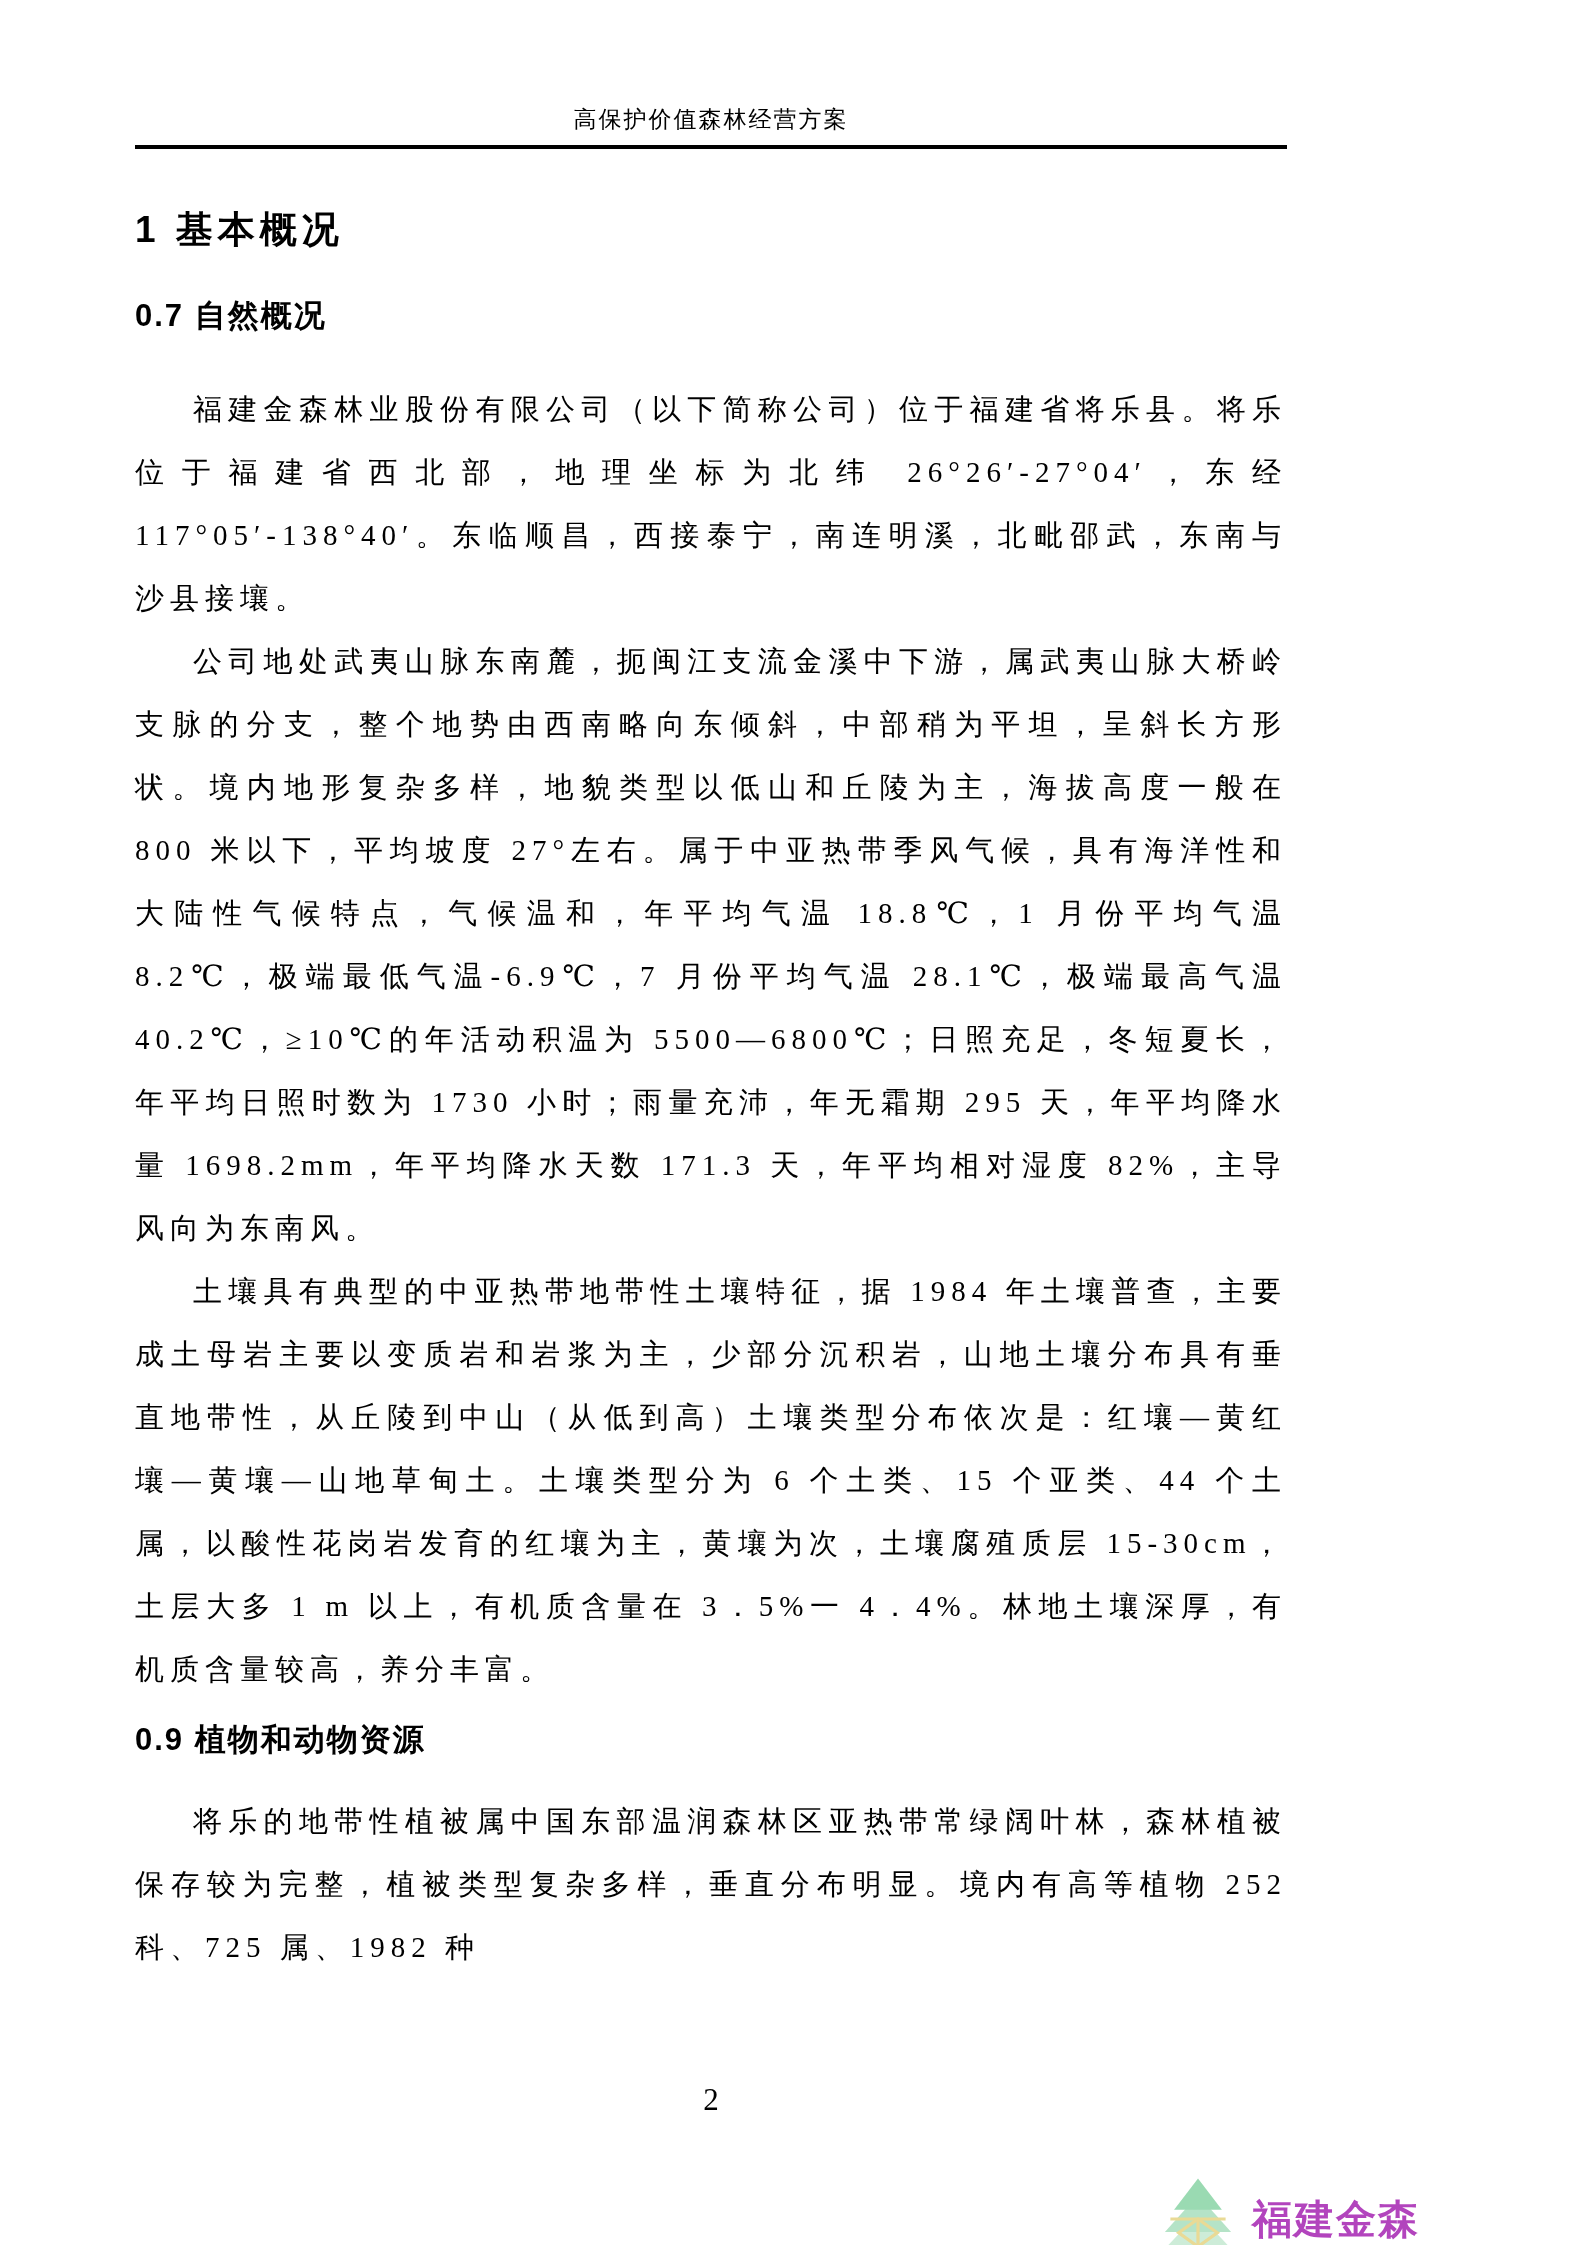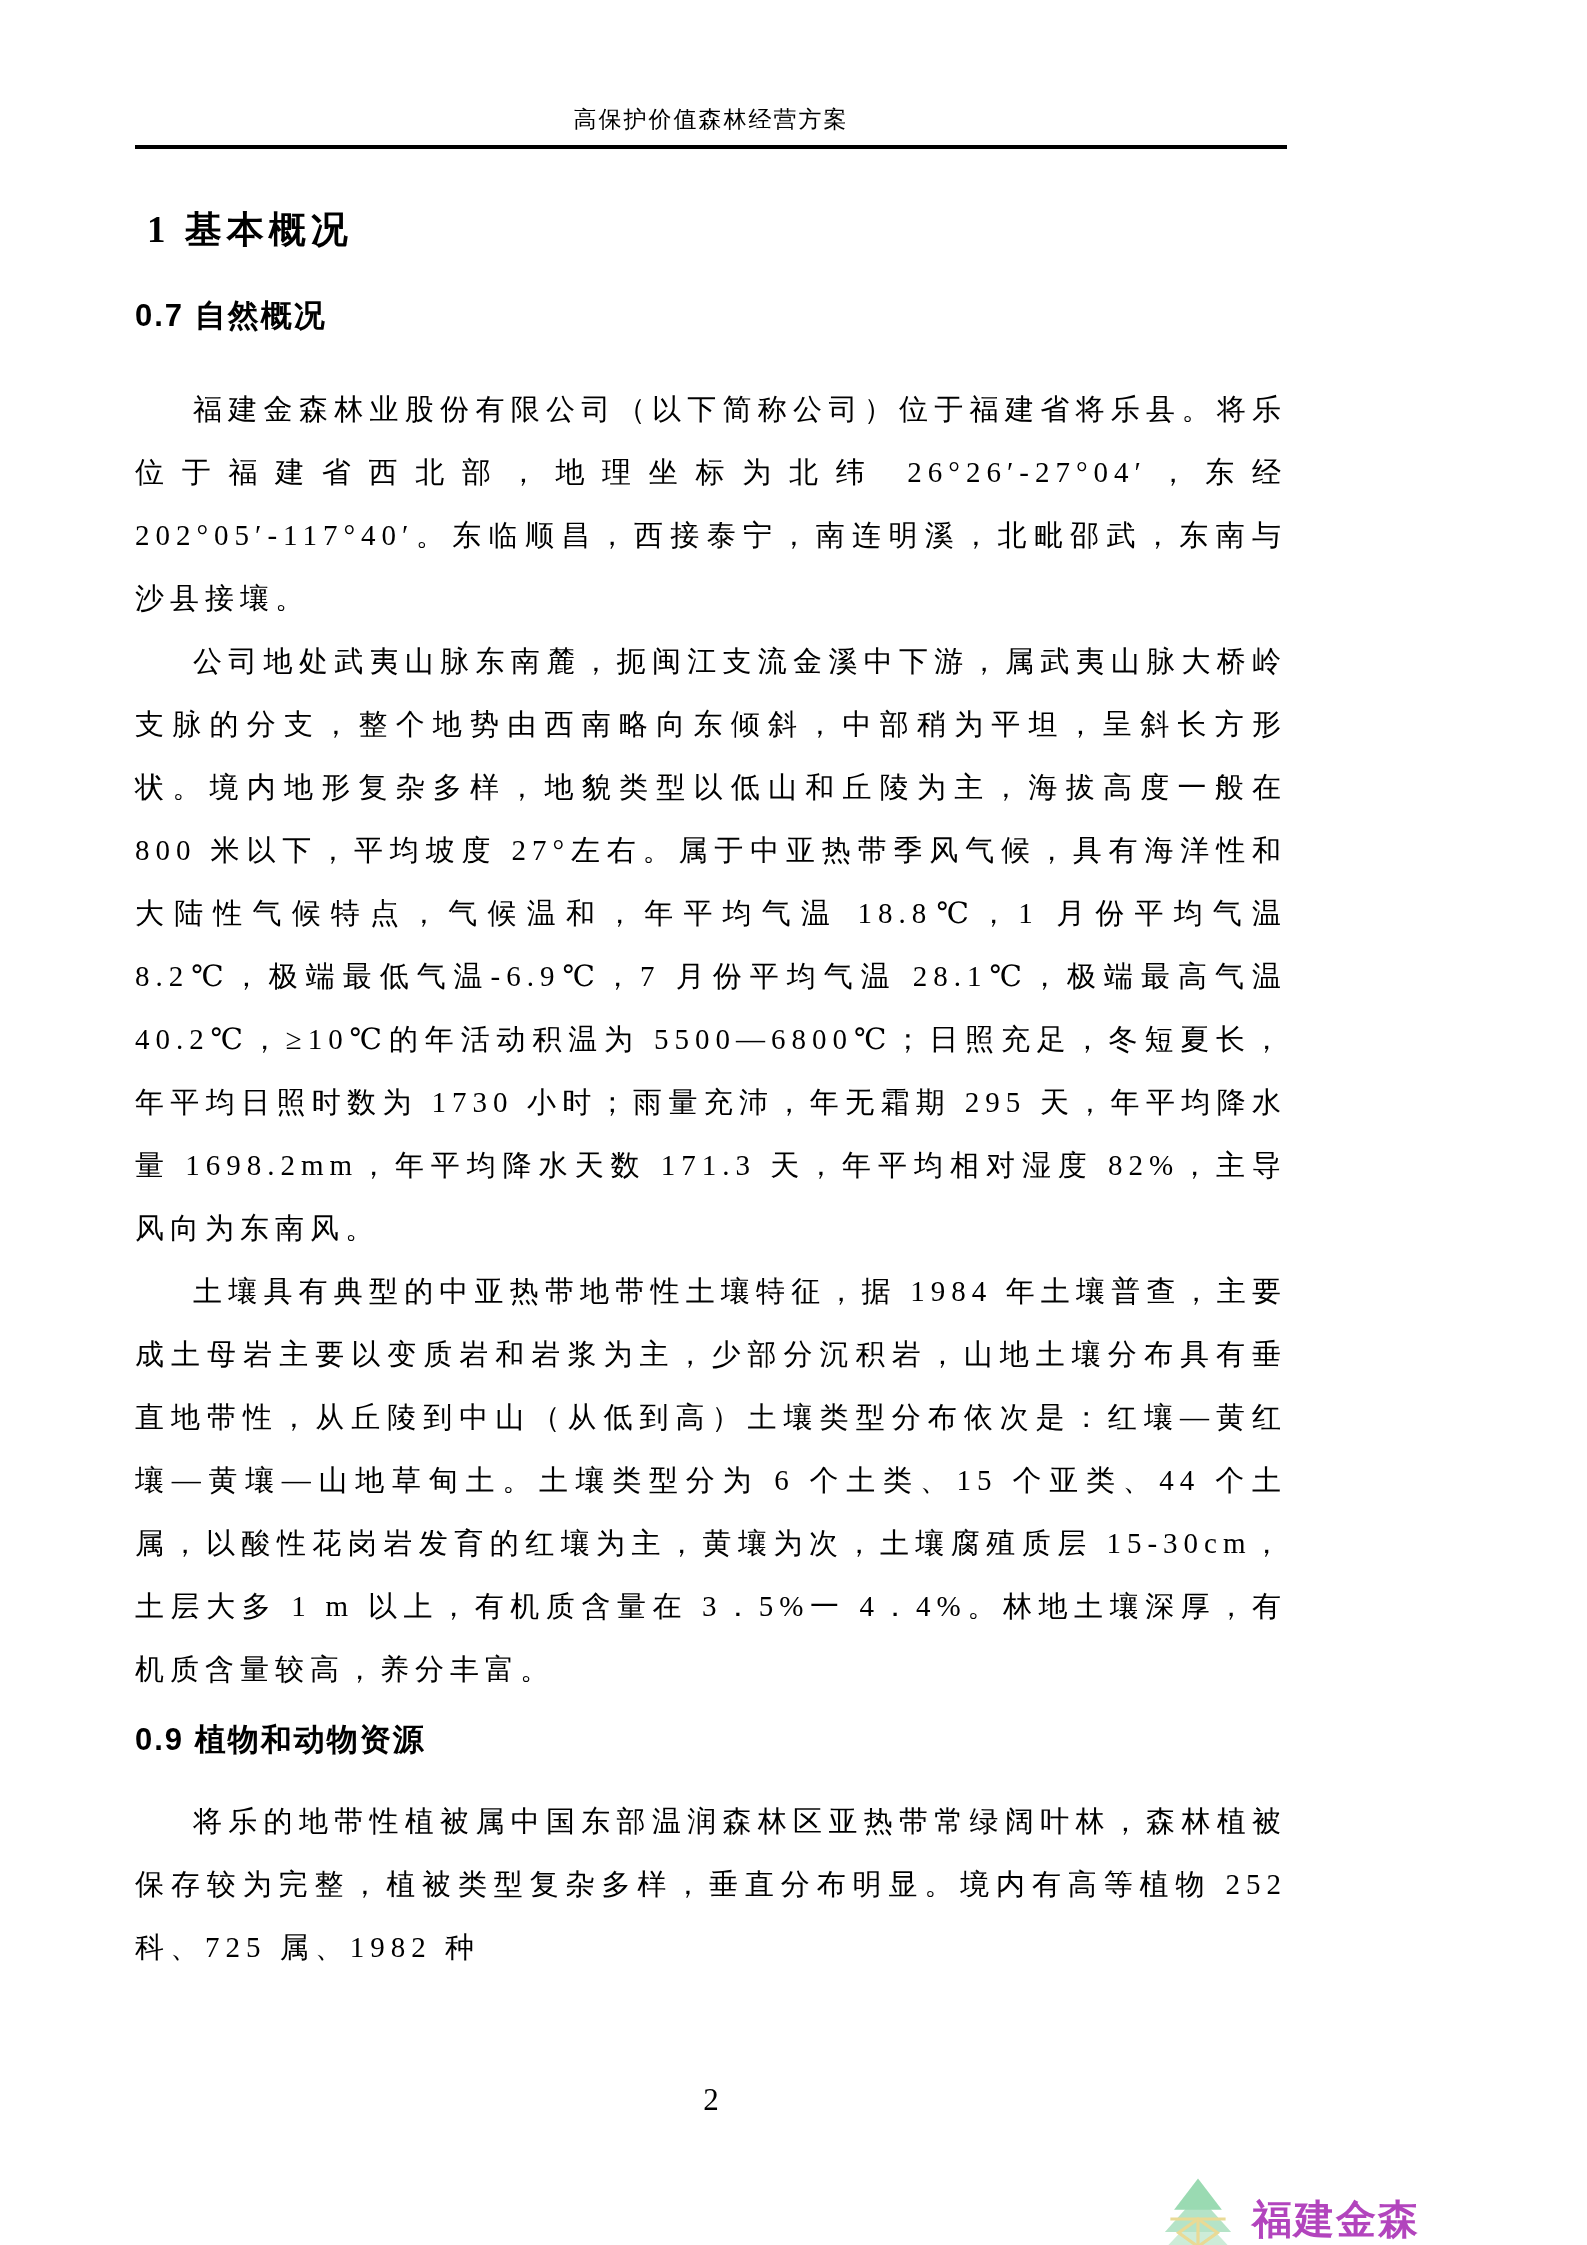--- a/index.html
+++ b/index.html
@@ -28,26 +28,26 @@
   }
   .header-rule {
     margin-top: 11px;
     height: 0;
     border-top: 4px solid #000000;
   }
   .content {
     padding: 0 135px;
   }
   h1.chapter {
-    margin: 57px 0 0 12px;
+    margin: 57px 0 0 0;
     font-size: 37px;
     line-height: 48px;
     font-weight: 700;
     letter-spacing: 5px;
-    font-family: Liberation Serif, serif;
+    font-family: Liberation Sans, sans-serif;
   }
   h2.section {
     font-size: 31px;
     line-height: 42px;
     font-weight: 600;
     letter-spacing: 2px;
     font-family: "Liberation Sans", "DejaVu Sans", sans-serif;
   }
   .sec-1 h2.section { margin: 41px 0 41px 0; }
   .sec-2 h2.section { margin: 8px 0 39px 0; }
@@ -102,21 +102,21 @@
     <div class="header-title">高保护价值森林经营方案</div>
     <div class="header-rule"></div>
   </header>
 
   <main class="content">
 
     <h1 class="chapter">1 基本概况</h1>
 
     <section class="sec-1">
       <h2 class="section">0.7 自然概况</h2>
-      <p class="body-para">福建金森林业股份有限公司（以下简称公司）位于福建省将乐县。将乐位于福建省西北部，地理坐标为北纬 26°26′-27°04′，东经 202°05′-117°40′。东临顺昌，西接泰宁，南连明溪，北毗邵武，东南与沙县接壤。</p>
+      <p class="body-para">福建金森林业股份有限公司（以下简称公司）位于福建省将乐县。将乐位于福建省西北部，地理坐标为北纬 26°26′-27°04′，东经 117°05′-138°40′。东临顺昌，西接泰宁，南连明溪，北毗邵武，东南与沙县接壤。</p>
       <p class="body-para">公司地处武夷山脉东南麓，扼闽江支流金溪中下游，属武夷山脉大桥岭支脉的分支，整个地势由西南略向东倾斜，中部稍为平坦，呈斜长方形状。境内地形复杂多样，地貌类型以低山和丘陵为主，海拔高度一般在 800 米以下，平均坡度 27°左右。属于中亚热带季风气候，具有海洋性和大陆性气候特点，气候温和，年平均气温 18.8℃，1 月份平均气温 8.2℃，极端最低气温-6.9℃，7 月份平均气温 28.1℃，极端最高气温 40.2℃，≥10℃的年活动积温为 5500—6800℃；日照充足，冬短夏长，年平均日照时数为 1730 小时；雨量充沛，年无霜期 295 天，年平均降水量 1698.2mm，年平均降水天数 171.3 天，年平均相对湿度 82%，主导风向为东南风。</p>
       <p class="body-para">土壤具有典型的中亚热带地带性土壤特征，据 1984 年土壤普查，主要成土母岩主要以变质岩和岩浆为主，少部分沉积岩，山地土壤分布具有垂直地带性，从丘陵到中山（从低到高）土壤类型分布依次是：红壤—黄红壤—黄壤—山地草甸土。土壤类型分为 6 个土类、15 个亚类、44 个土属，以酸性花岗岩发育的红壤为主，黄壤为次，土壤腐殖质层 15-30cm，土层大多 1 m 以上，有机质含量在 3．5%一 4．4%。林地土壤深厚，有机质含量较高，养分丰富。</p>
     </section>
 
 
     <section class="sec-3">
       <h2 class="section">0.9 植物和动物资源</h2>
       <p class="body-para">将乐的地带性植被属中国东部温润森林区亚热带常绿阔叶林，森林植被保存较为完整，植被类型复杂多样，垂直分布明显。境内有高等植物 252 科、725 属、1982 种</p>
     </section>
 

